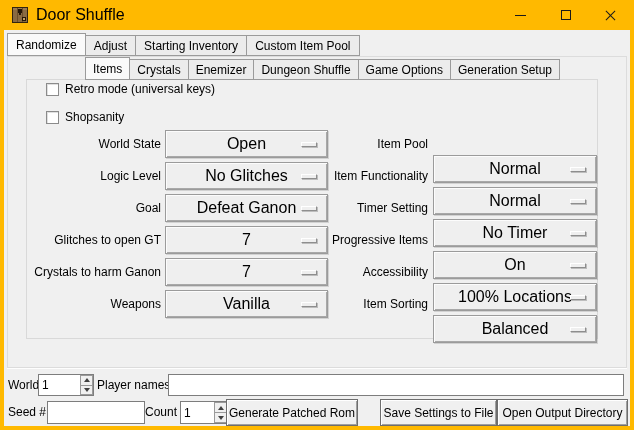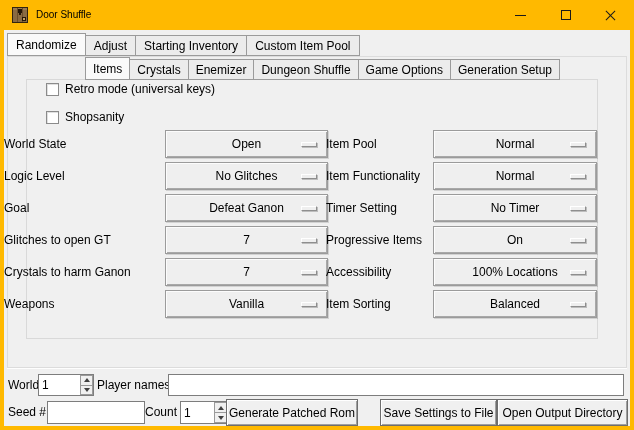--- a/index.html
+++ b/index.html
@@ -5,21 +5,21 @@
   * { margin:0; padding:0; box-sizing:border-box; }
   html,body { background:#555; }
   body { font-family:"Liberation Sans", sans-serif; }
   .window {
     position:relative; width:634px; height:430px;
     background:#ffb900; overflow:hidden;
   }
   
   .titlebar { position:absolute; left:0; top:0; width:634px; height:30px; background:#ffb900; }
   .app-icon { position:absolute; left:12px; top:7px; width:16px; height:16px; }
-  .title-text { position:absolute; left:36px; top:0; height:30px; line-height:30px; font-size:10px; color:#000; }
+  .title-text { position:absolute; left:36px; top:0; height:30px; line-height:30px; font-size:16px; color:#000; }
   .winbtn { position:absolute; top:0; width:45px; height:30px; display:flex; align-items:center; justify-content:center; }
   .winbtn.min  { left:498px; }
   .winbtn.max  { left:543px; }
   .winbtn.close{ left:588px; }
   .glyph-min { width:11px; height:1px; background:#1a1a1a; }
   .glyph-max { width:10px; height:10px; border:1px solid #1a1a1a; background:transparent; }
   .glyph-close { position:relative; width:13px; height:13px; }
   .glyph-close i { position:absolute; left:0; top:6px; width:13px; height:1px; background:#1a1a1a; }
   .glyph-close i:nth-child(1){ transform:rotate(45deg); }
   .glyph-close i:nth-child(2){ transform:rotate(-45deg); }
@@ -33,30 +33,30 @@
   .tabbar.main { left:3px; top:3px; height:23px; }
   .tabbar.sub  { left:81px; top:27px; height:23px;justify-content:center; }
   .tab { height:21px; line-height:20px; padding:0 8px; background:#ececec; border:1px solid #9b9b9b; border-left:none; white-space:nowrap; }
   .tab:first-child { border-left:1px solid #9b9b9b; }
   .tab.selected { height:23px; line-height:22px; background:#fafafa; border-left:1px solid #9b9b9b; position:relative; z-index:4; }
   .tabbar.sub .tab { padding:0 7px; }
   
   .checkrow { position:absolute; display:flex; align-items:center; height:14px; }
   .checkbox { width:13px; height:13px; background:#fff; border:1px solid #8b8b8b; box-shadow:inset 1px 1px 0 rgba(0,0,0,.12); margin-right:6px; }
   
-  .optlabel { position:absolute; height:28px; line-height:28px; text-align:left; white-space:nowrap; }
+  .optlabel { position:absolute; height:28px; line-height:28px; text-align:right; white-space:nowrap; }
   .optlabel.l { left:0;   width:157px; }
   .optlabel.r { left:322px; width:102px; }
   .dropdown { position:absolute; height:28px; width:163px; background:#efefef;
       border:1px solid #9b9b9b;
       box-shadow:inset 1px 1px 0 #fcfcfc, inset -1px -1px 0 #a8a8a8, 1px 1px 0 rgba(0,0,0,.12);
       display:flex; align-items:center; justify-content:center; }
   .dropdown.l { left:161px; }
-  .dropdown.r { left:429px; width:164px; }
-  .dd-val { font-size:12px; }
+  .dropdown.r { left:429px; width:164px;margin-top:25px; }
+  .dd-val { font-size:16px; }
   .dd-ind { position:absolute; right:10px; top:11px; width:16px; height:5px; background:#efefef;
       border:1px solid; border-color:#ffffff #8e8e8e #8e8e8e #ffffff; box-shadow:1px 1px 0 #bdbdbd; }
   
   .lbl { position:absolute; white-space:nowrap; }
   .entry { position:absolute; background:#fff; border:1px solid #7d7d7d; font-family:"Liberation Sans",sans-serif; font-size:12px; padding:0 3px; color:#000; outline:none; }
   .spinbox { position:absolute; background:#fff; border:1px solid #7d7d7d; }
   .spinbox input { position:absolute; left:0; top:0; width:calc(100% - 13px); height:100%; border:none; font-family:"Liberation Sans",sans-serif; font-size:12px; padding:0 3px; outline:none; background:#fff; color:#000; }
   .spincol { position:absolute; right:0; top:0; width:13px; height:100%; display:flex; flex-direction:column; }
   .spinbtn { flex:1; background:#f0f0f0; border:1px solid #9a9a9a; display:flex; align-items:center; justify-content:center; }
   .spinbtn + .spinbtn { border-top:none; }

